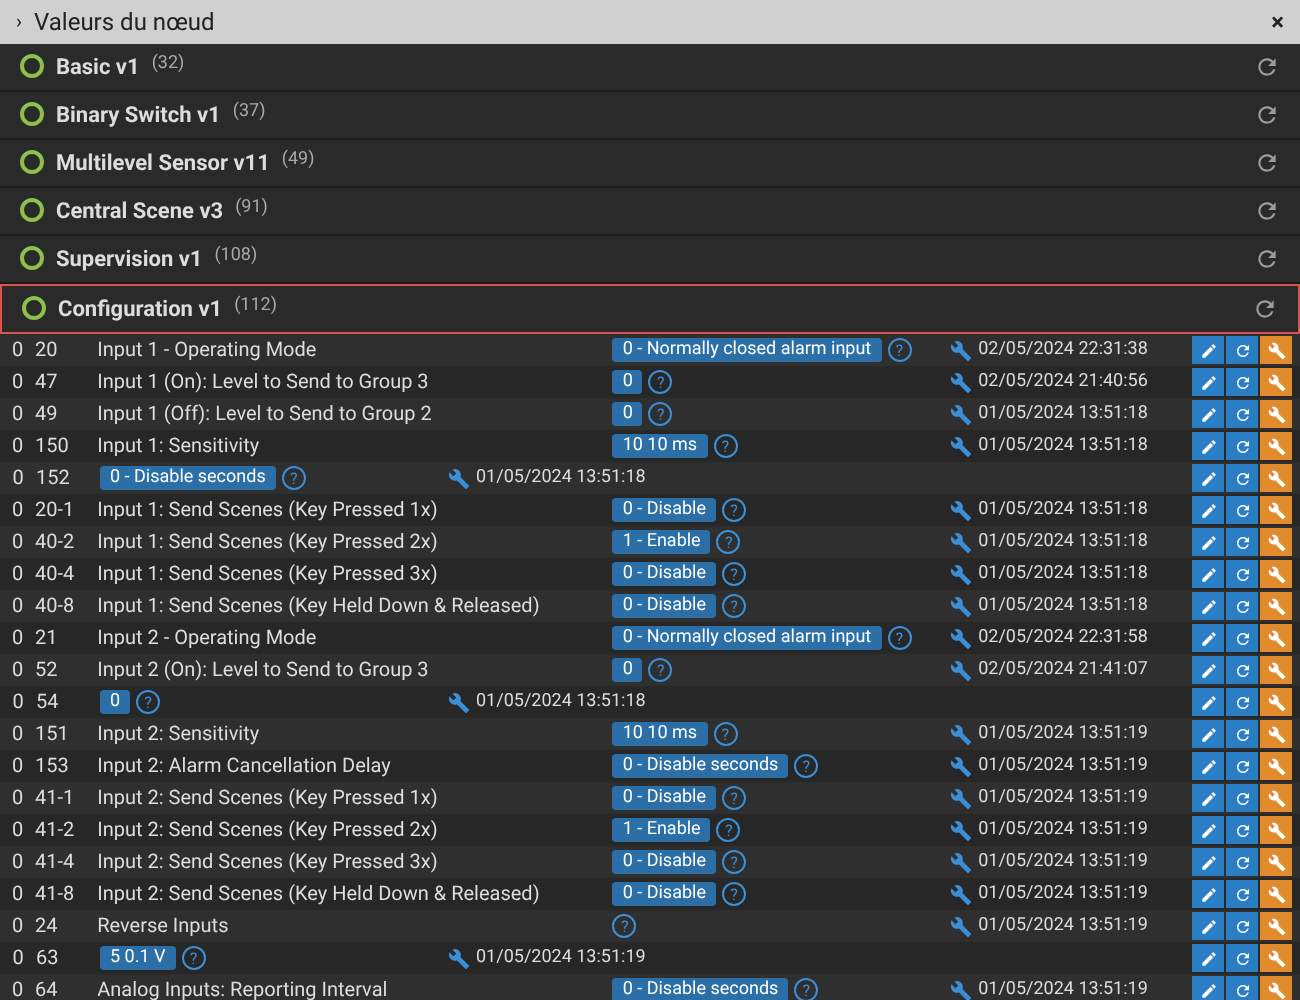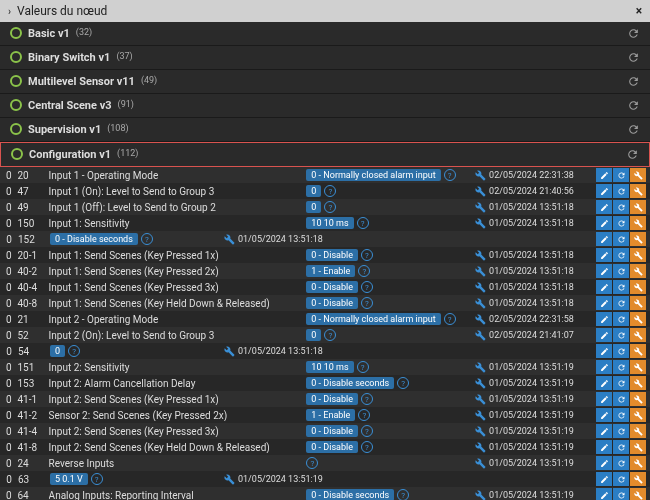--- a/index.html
+++ b/index.html
@@ -581,21 +581,21 @@
         <span class="ab o">
           <svg width="9" height="9" viewBox="0 0 24 24" fill="#fff">
             <path d="M22.7 19l-9.1-9.1c.9-2.3.4-5-1.5-6.9-2-2-5-2.4-7.4-1.3L9 6 6 9 1.6 4.7C.4 7.1.9 10.1 2.9 12.1c1.9 1.9 4.6 2.4 6.9 1.5l9.1 9.1c.4.4 1 .4 1.4 0l2.3-2.3c.5-.4.5-1.1.1-1.4z"></path>
           </svg>
         </span>
       </span>
     </div>
     <div class="row">
       <span class="c-a">0</span>
       <span class="c-b">41-2</span>
-      <span class="c-name">Sensor 2: Send Scenes (Key Pressed 2x)</span>
+      <span class="c-name">Input 2: Send Scenes (Key Pressed 2x)</span>
       <span class="c-val">
         <span class="badge">1 - Enable</span>
         <span class="qm">?</span>
       </span>
       <span class="c-wr">
         <svg width="11" height="11" viewBox="0 0 24 24" fill="#3a8fd6">
           <path d="M22.7 19l-9.1-9.1c.9-2.3.4-5-1.5-6.9-2-2-5-2.4-7.4-1.3L9 6 6 9 1.6 4.7C.4 7.1.9 10.1 2.9 12.1c1.9 1.9 4.6 2.4 6.9 1.5l9.1 9.1c.4.4 1 .4 1.4 0l2.3-2.3c.5-.4.5-1.1.1-1.4z"></path>
         </svg>
       </span>
       <span class="c-date">01/05/2024 13:51:19</span>

